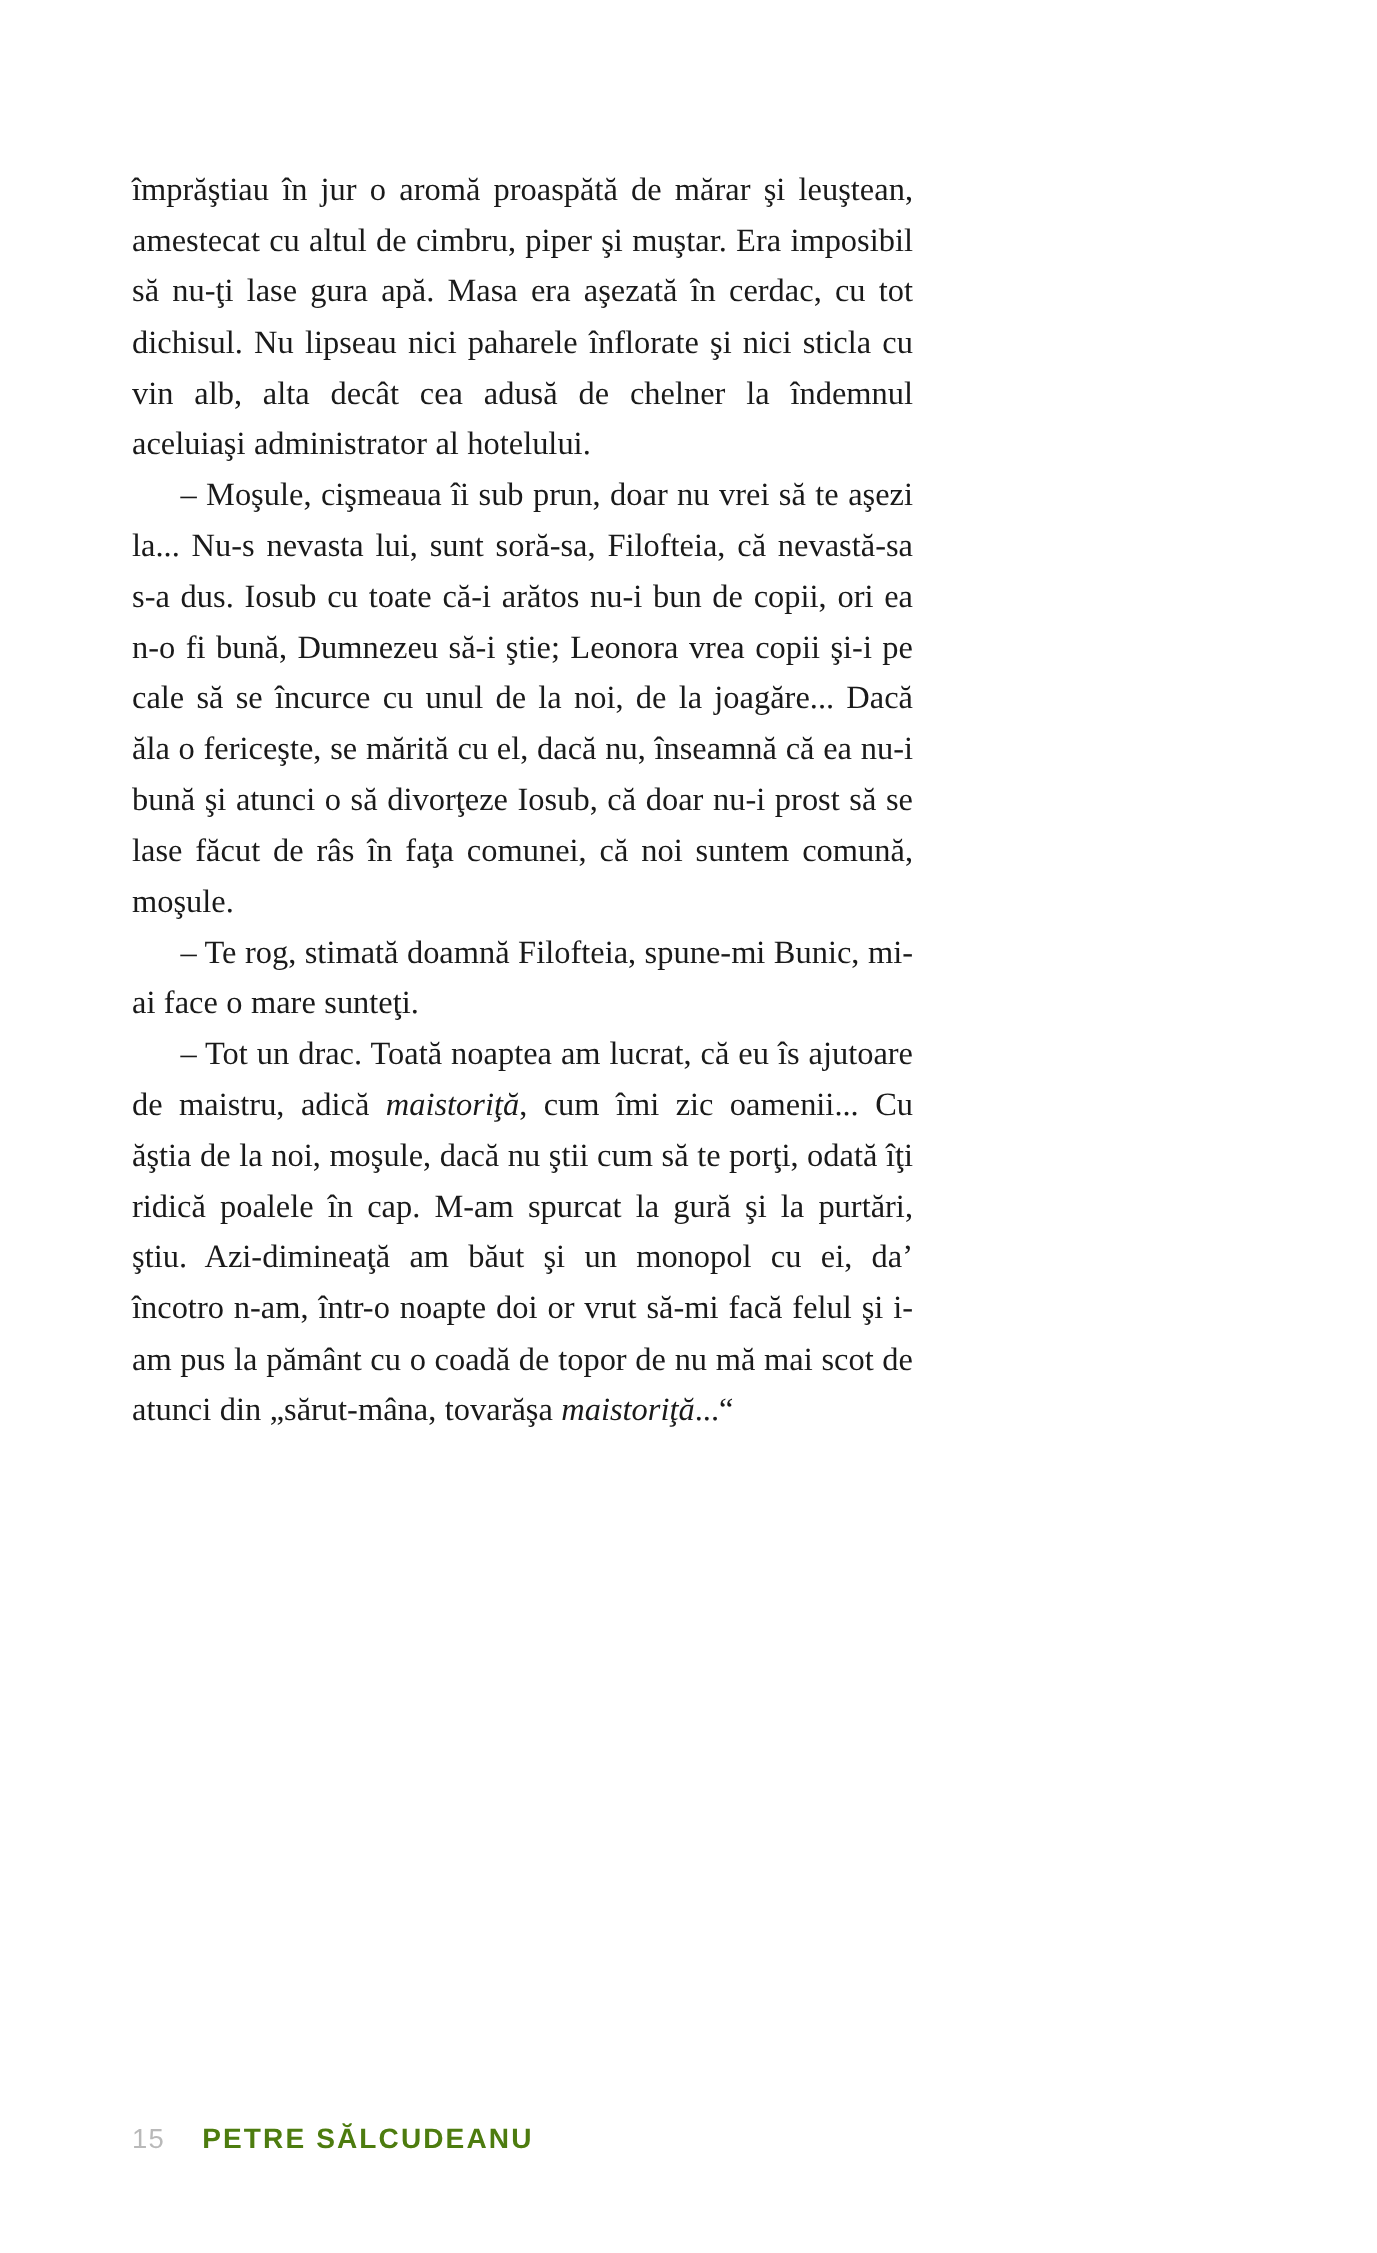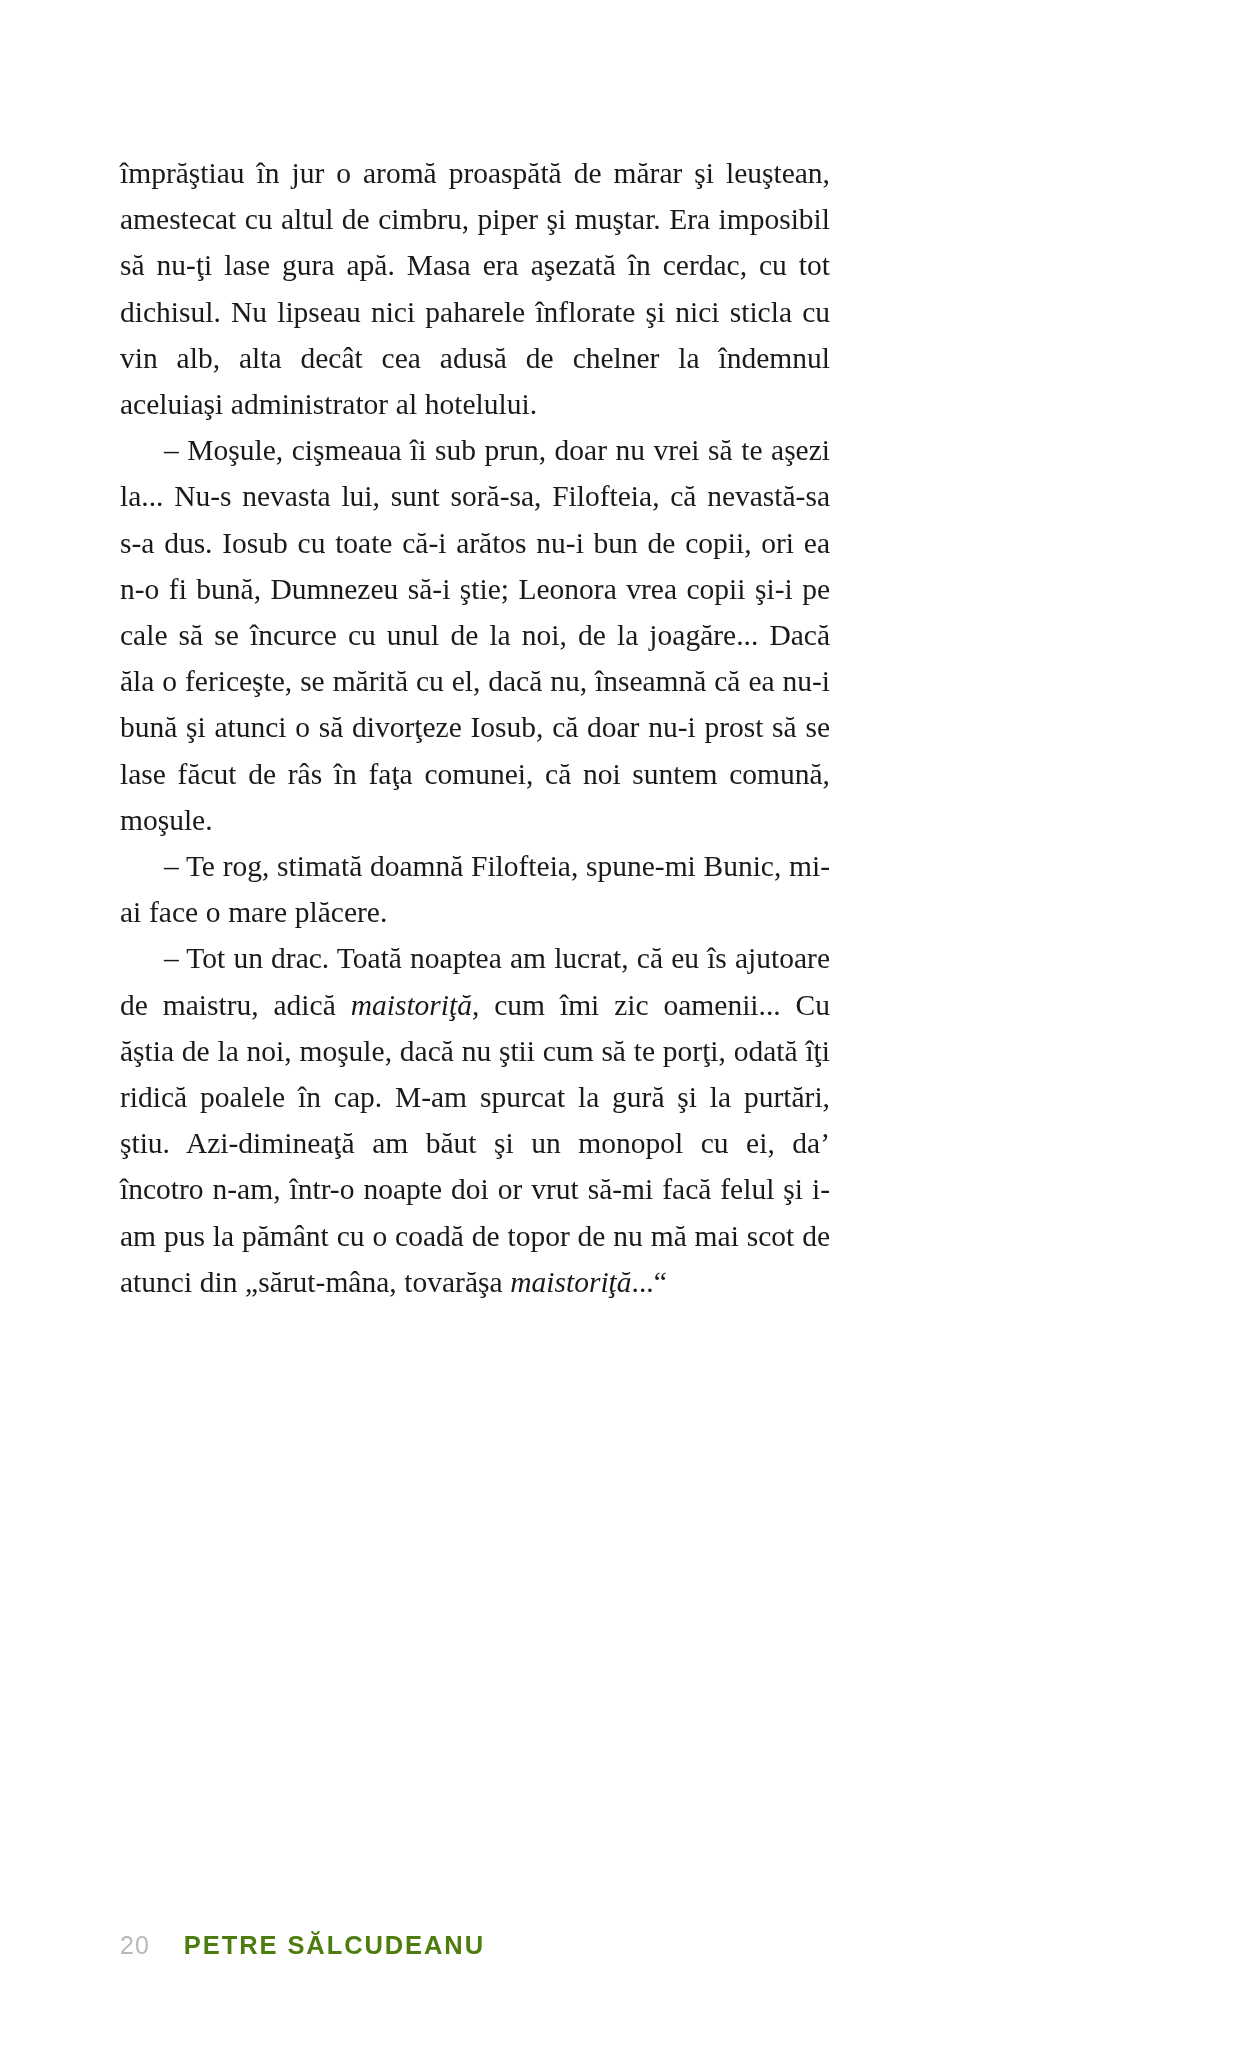--- a/index.html
+++ b/index.html
@@ -75,24 +75,24 @@
 
 <div class="page">
 
   <div class="text-column">
 
     <p class="para cont"><span>împrăştiau în jur o aromă proaspătă de mărar şi leuştean, amestecat cu altul de cimbru, piper şi muştar. Era imposibil să nu-ţi lase gura apă. Masa era aşezată în cerdac, cu tot dichisul. Nu lipseau nici paharele înflorate şi nici sticla cu vin alb, alta decât cea adusă de chelner la îndemnul aceluiaşi administrator al hotelului.</span></p>
 
 
     <p class="para indent"><span>– Moşule, cişmeaua îi sub prun, doar nu vrei să te aşezi la... Nu-s nevasta lui, sunt soră-sa, Filofteia, că nevastă-sa s-a dus. Iosub cu toate că-i arătos nu-i bun de copii, ori ea n-o fi bună, Dumnezeu să-i ştie; Leonora vrea copii şi-i pe cale să se încurce cu unul de la noi, de la joagăre... Dacă ăla o fericeşte, se mărită cu el, dacă nu, înseamnă că ea nu-i bună şi atunci o să divorţeze Iosub, că doar nu-i prost să se lase făcut de râs în faţa comunei, că noi suntem comună, moşule.</span></p>
 
-    <p class="para indent"><span>– Te rog, stimată doamnă Filofteia, spune-mi Bunic, mi-ai face o mare plăcere.</span></p>
+    <p class="para indent"><span>– Te rog, stimată doamnă Filofteia, spune-mi Bunic, mi-ai face o mare sunteţi.</span></p>
 
     <p class="para indent"><span>– Tot un drac. Toată noaptea am lucrat, că eu îs ajutoare de maistru, adică </span><em class="ital">maistoriţă</em><span>, cum îmi zic oamenii... Cu ăştia de la noi, moşule, dacă nu ştii cum să te porţi, odată îţi ridică poalele în cap. M-am spurcat la gură şi la purtări, ştiu. Azi-dimineaţă am băut şi un monopol cu ei, da’ încotro n-am, într-o noapte doi or vrut să-mi facă felul şi i-am pus la pământ cu o coadă de topor de nu mă mai scot de atunci din „sărut-mâna, tovarăşa </span><em class="ital">maistoriţă</em><span>...“</span></p>
 
   </div>
 
   <div class="footer">
-    <span class="folio">20</span>
+    <span class="folio">15</span>
     <span class="running-head">PETRE SĂLCUDEANU</span>
   </div>
 
 </div>
 
 </body></html>

